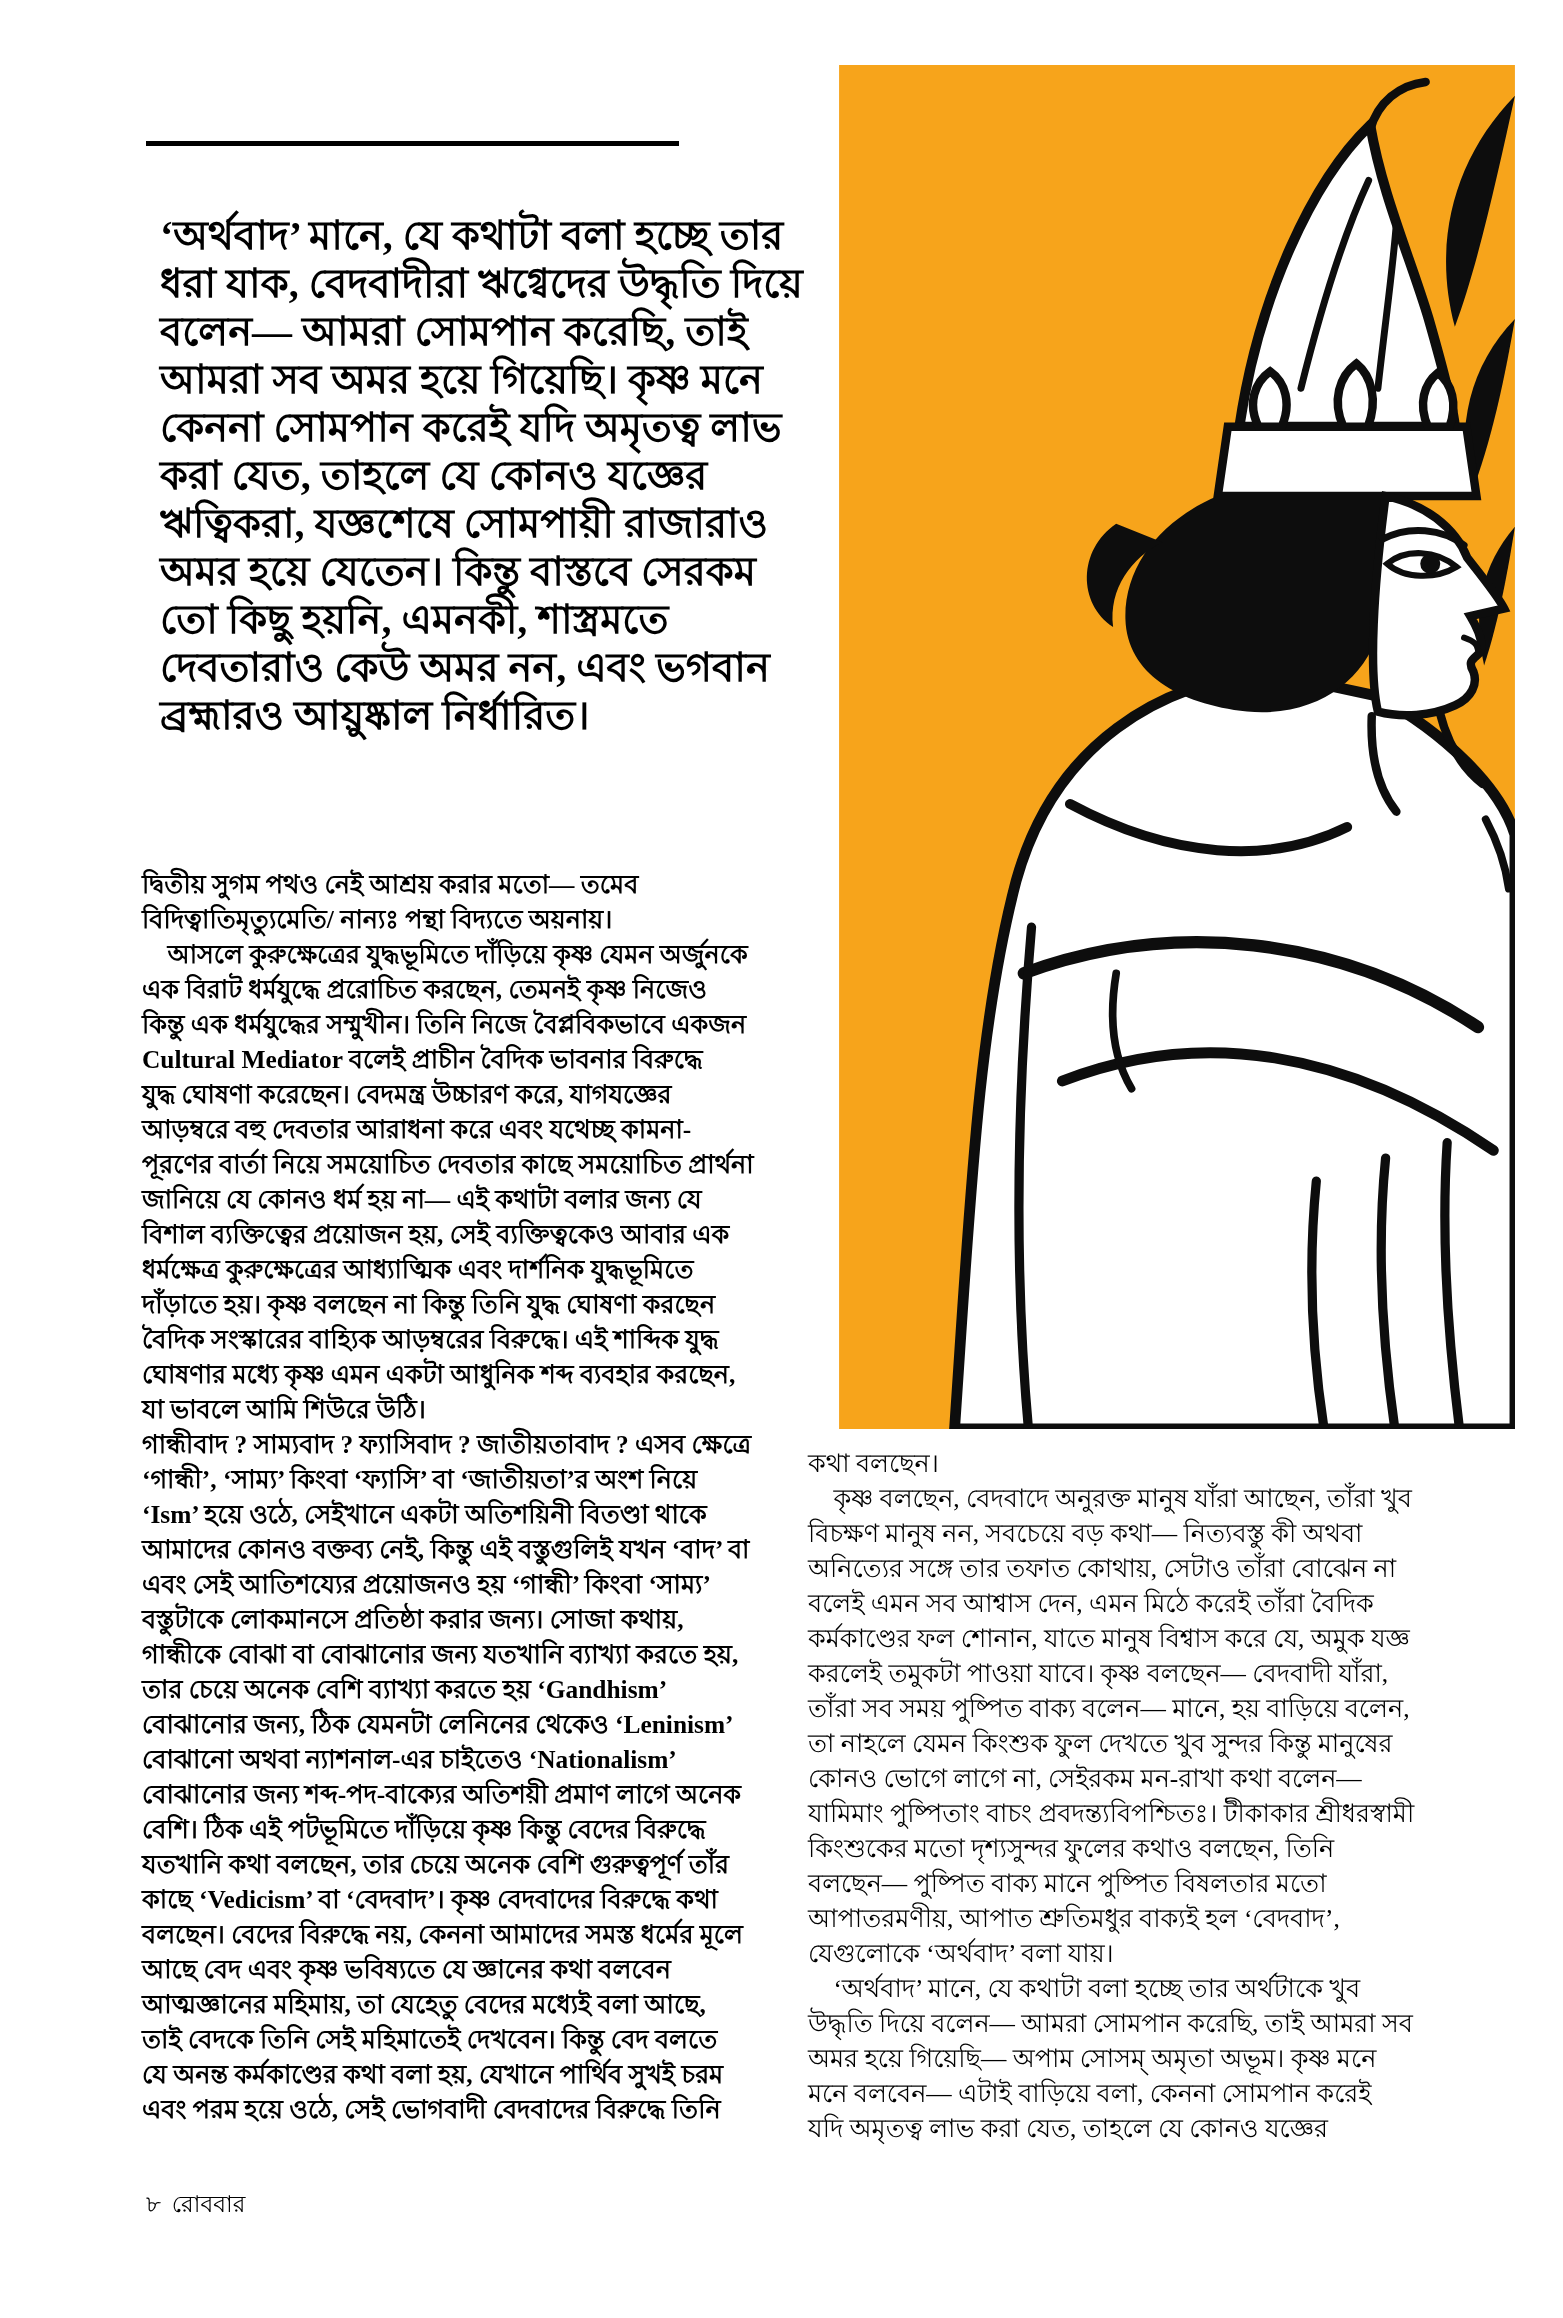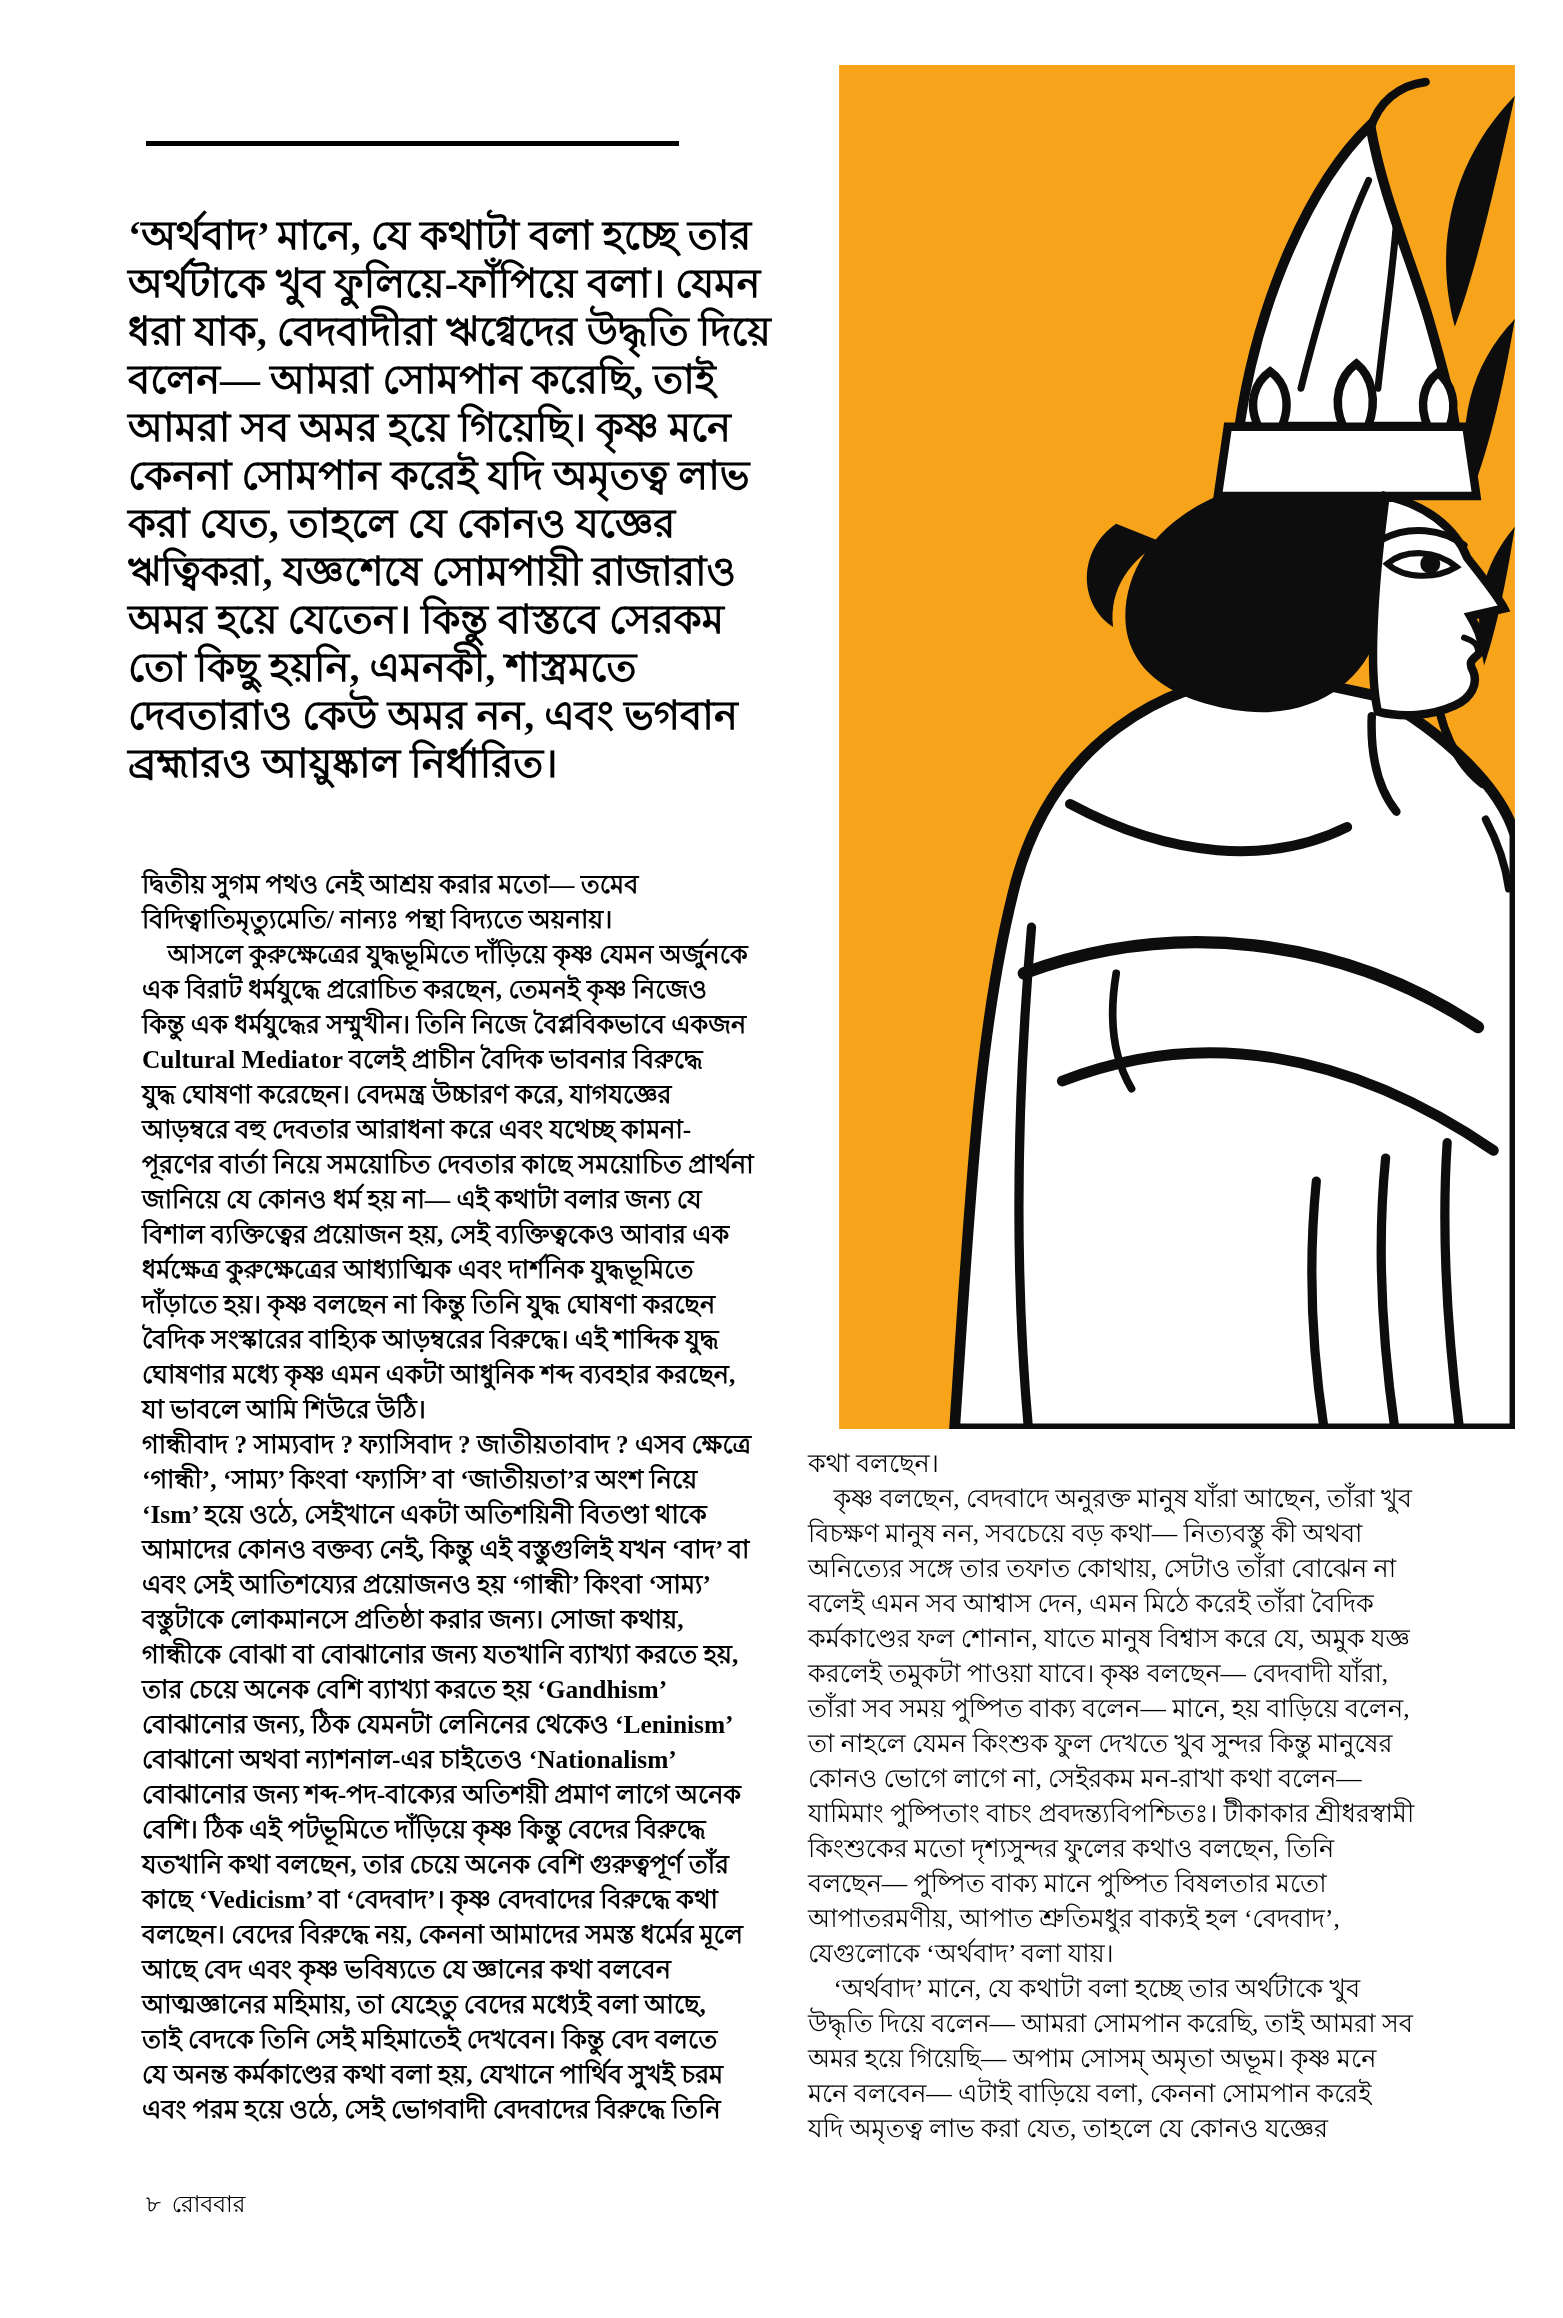--- a/index.html
+++ b/index.html
@@ -3,21 +3,21 @@
 <meta charset="utf-8">
 <style>
   html,body{margin:0;padding:0;}
   body{
     width:1563px;height:2319px;position:relative;background:#ffffff;
     font-family:"Liberation Serif","DejaVu Serif",serif;color:#000;
     overflow:hidden;
   }
   .rule{position:absolute;left:146px;top:141px;width:533px;height:4.6px;background:#000;}
   .headline{
-    position:absolute;left:128px;top:212px;width:577px;
+    position:absolute;left:160px;top:212px;width:577px;
     font-size:40px;line-height:48px;font-weight:bold;letter-spacing:0px;
   }
   .headline .line{height:48px;white-space:nowrap;}
   .bodycol{font-size:25.4px;line-height:35px;}
   .bodycol .line{height:35px;white-space:nowrap;}
   .col-left{position:absolute;left:142px;top:867px;width:616px;font-weight:bold;}
   .col-right{position:absolute;left:808px;top:1446px;width:616px;}
   .footer{
     position:absolute;left:146px;top:2191px;font-size:23px;line-height:28px;
     display:flex;gap:10.8px;align-items:baseline;
@@ -27,21 +27,20 @@
   }
   .illustration svg{display:block;width:100%;height:100%;}
 </style>
 </head>
 <body>
 
 <div class="rule"></div>
 
 <div class="headline">
     <div class="line">‘অর্থবাদ’ মানে, যে কথাটা বলা হচ্ছে তার</div>
-    <div class="line">অর্থটাকে খুব ফুলিয়ে-ফাঁপিয়ে বলা। যেমন</div>
     <div class="line">ধরা যাক, বেদবাদীরা ঋগ্বেদের উদ্ধৃতি দিয়ে</div>
     <div class="line">বলেন— আমরা সোমপান করেছি, তাই</div>
     <div class="line">আমরা সব অমর হয়ে গিয়েছি। কৃষ্ণ মনে</div>
     <div class="line">কেননা সোমপান করেই যদি অমৃতত্ব লাভ</div>
     <div class="line">করা যেত, তাহলে যে কোনও যজ্ঞের</div>
     <div class="line">ঋত্বিকরা, যজ্ঞশেষে সোমপায়ী রাজারাও</div>
     <div class="line">অমর হয়ে যেতেন। কিন্তু বাস্তবে সেরকম</div>
     <div class="line">তো কিছু হয়নি, এমনকী, শাস্ত্রমতে</div>
     <div class="line">দেবতারাও কেউ অমর নন, এবং ভগবান</div>
     <div class="line">ব্রহ্মারও আয়ুষ্কাল নির্ধারিত।</div>

